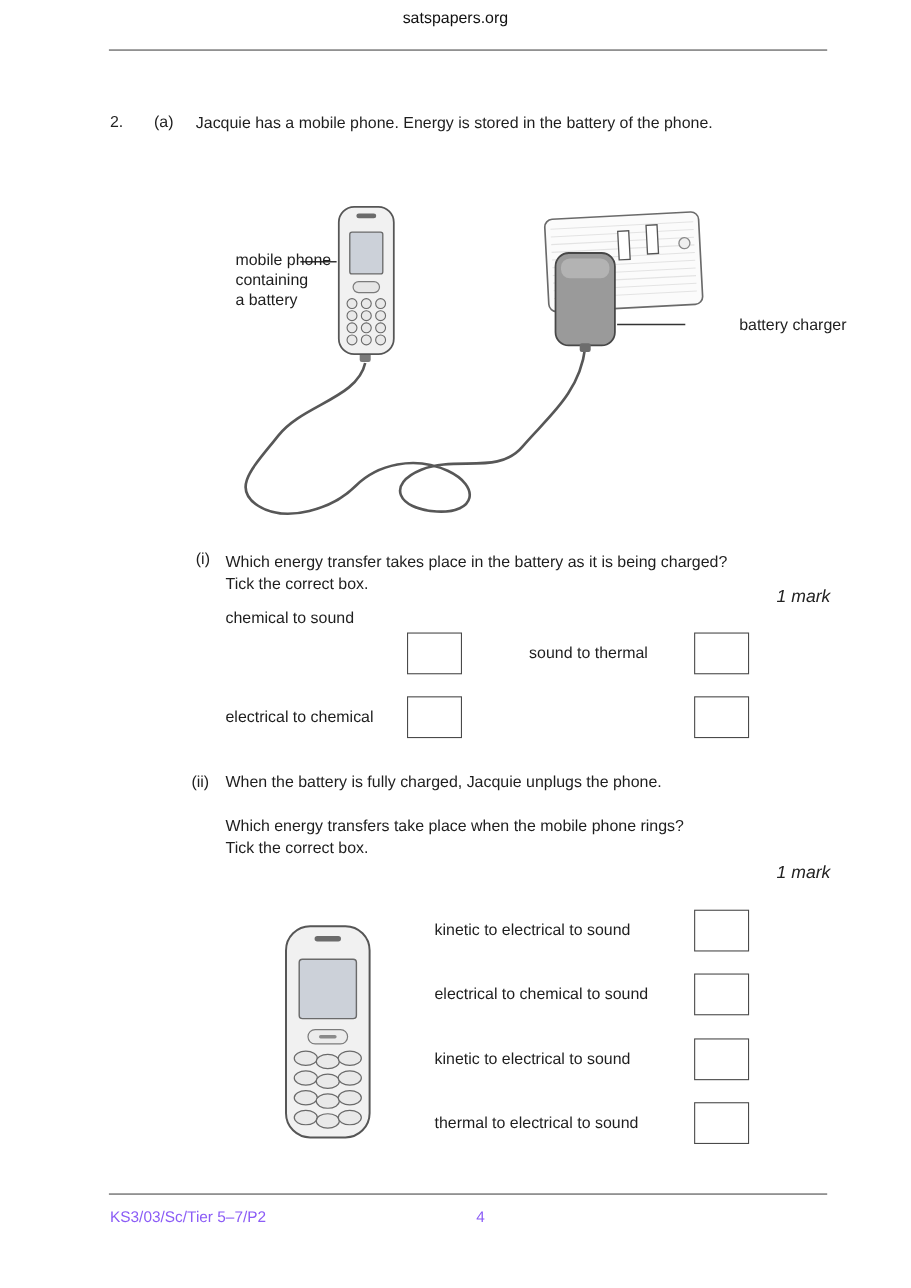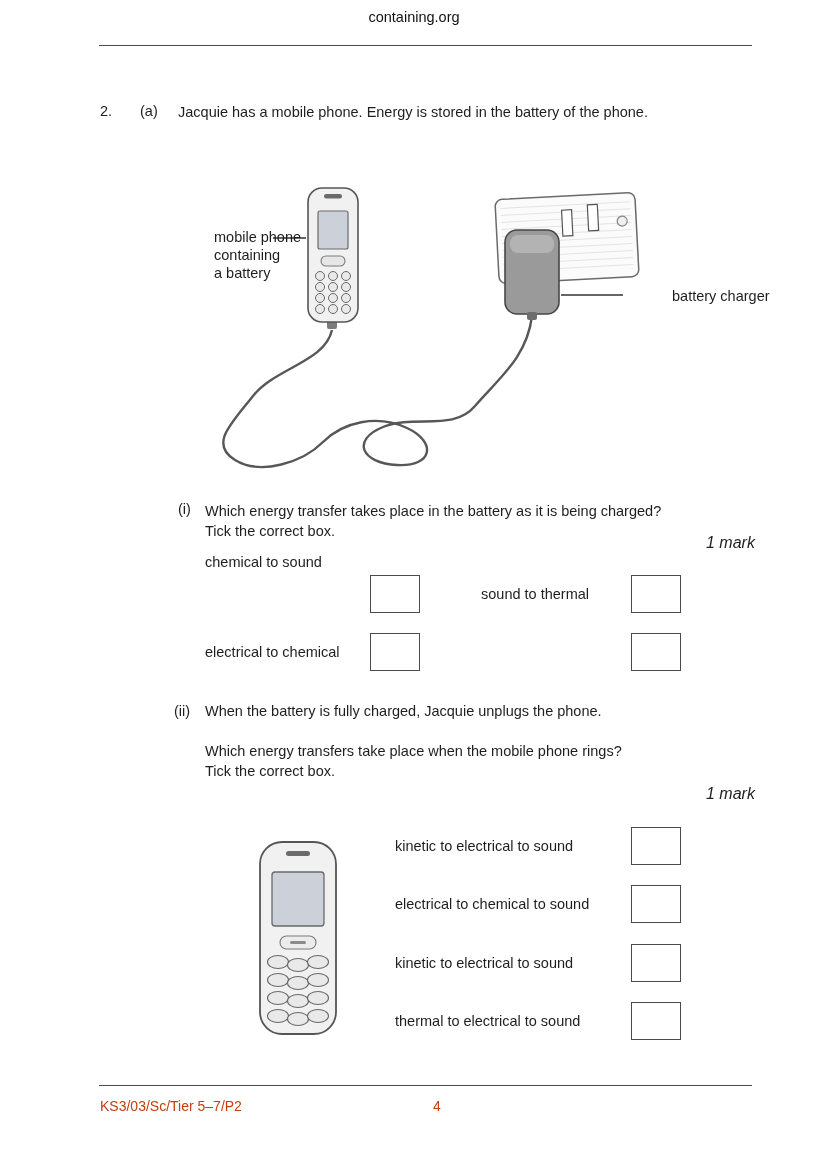--- a/index.html
+++ b/index.html
@@ -32,28 +32,28 @@
     background:#ffffff;
     cursor:pointer;
   }
   .option-label {
     position:absolute;
     height:38px;
     display:flex; align-items:center;
     white-space:nowrap;
   }
   .diagram-label { position:absolute; line-height:18px; white-space:nowrap;margin-left:44px; }
-  .footer-text { font-size:14px; color:#c2410c; }
+  .footer-text { font-size:14px; color:#8b5cf6; }
 </style>
 </head>
 <body>
 
 <div class="page">
 
-  <div class="site-header">containing.org</div>
+  <div class="site-header">satspapers.org</div>
   <div class="rule" style="top:45px;left:99px;width:653px;"></div>
 
   <span class="abs" style="left:100px;top:103px;">2.</span>
   <span class="abs" style="left:140px;top:103px;">(a)</span>
   <div class="abs textblock" style="left:178px;top:103px;">
     <div>Jacquie has a mobile phone.  Energy is stored in the battery of the phone.</div>
   </div>
 
   <div class="abs" style="left:99px;top:180px;width:660px;height:300px;">
     <svg width="660" height="300" viewBox="0 0 660 300">

